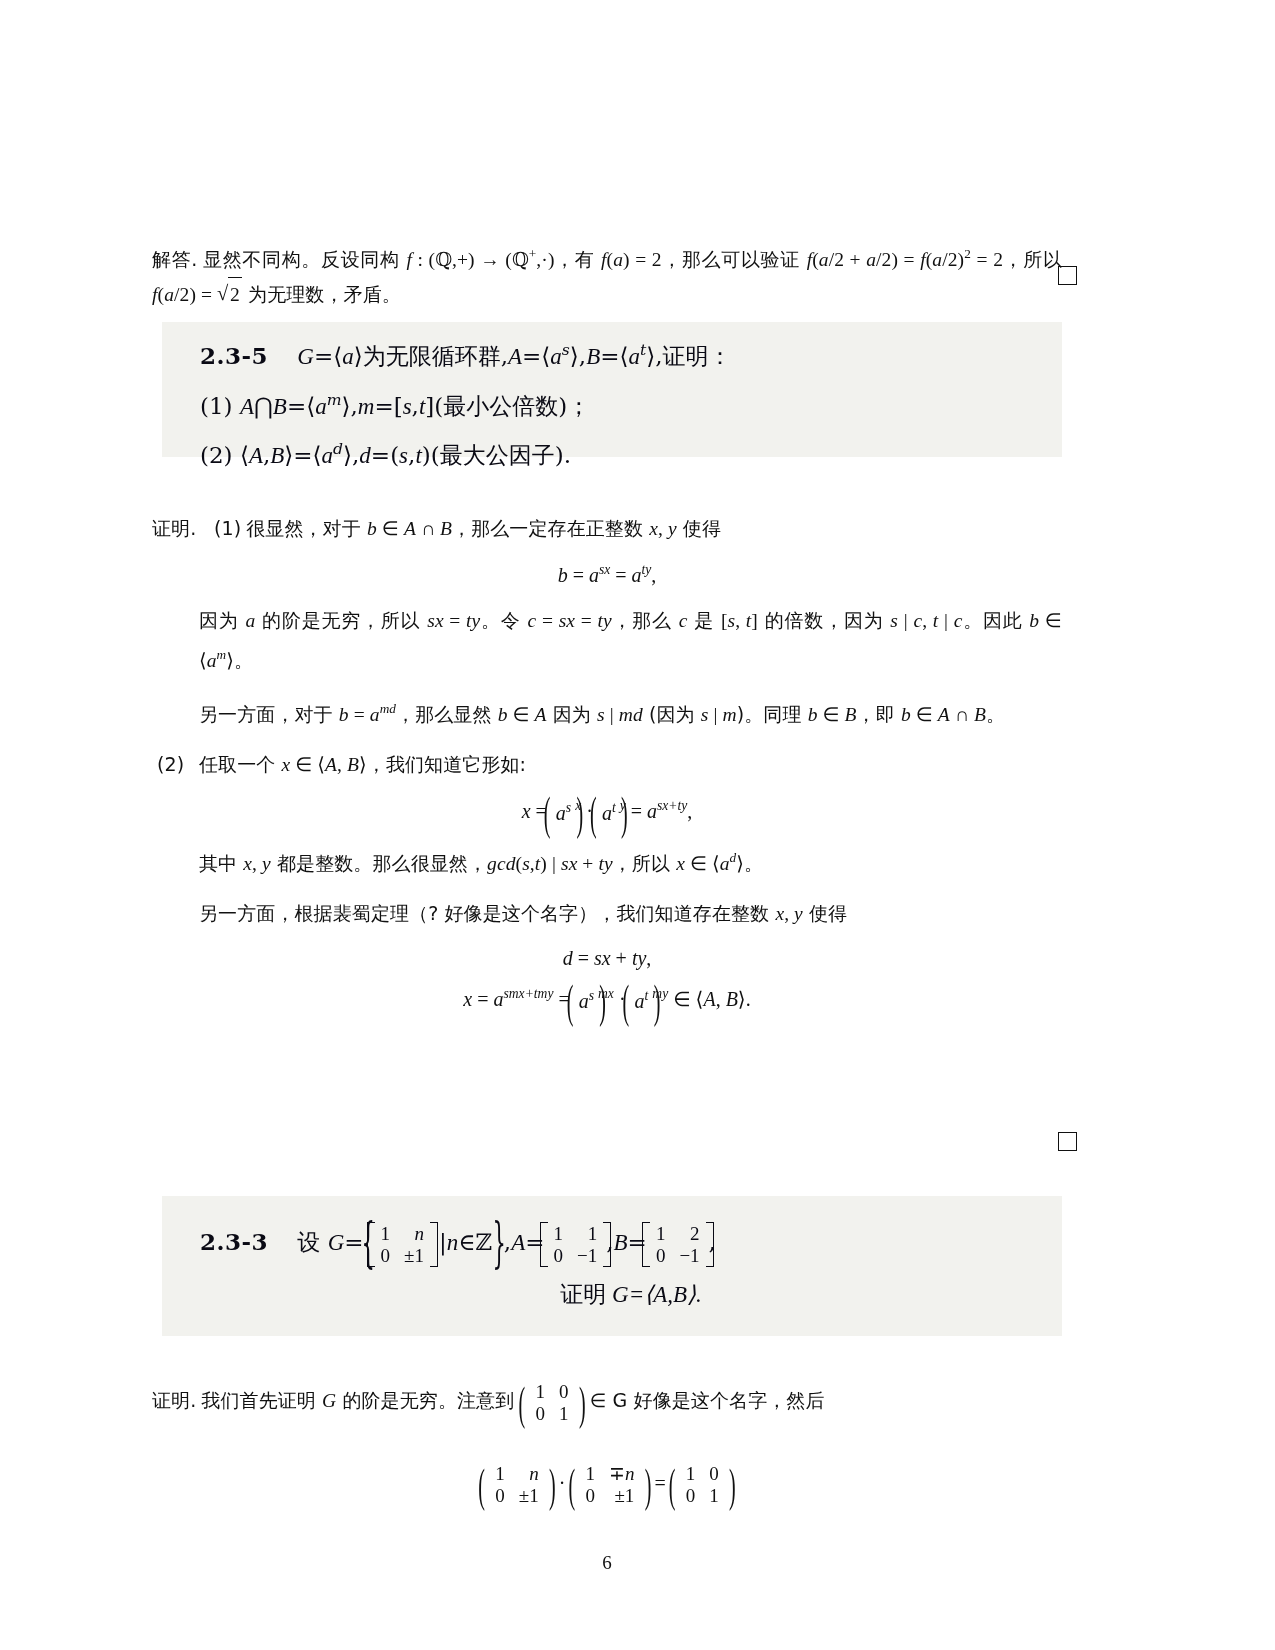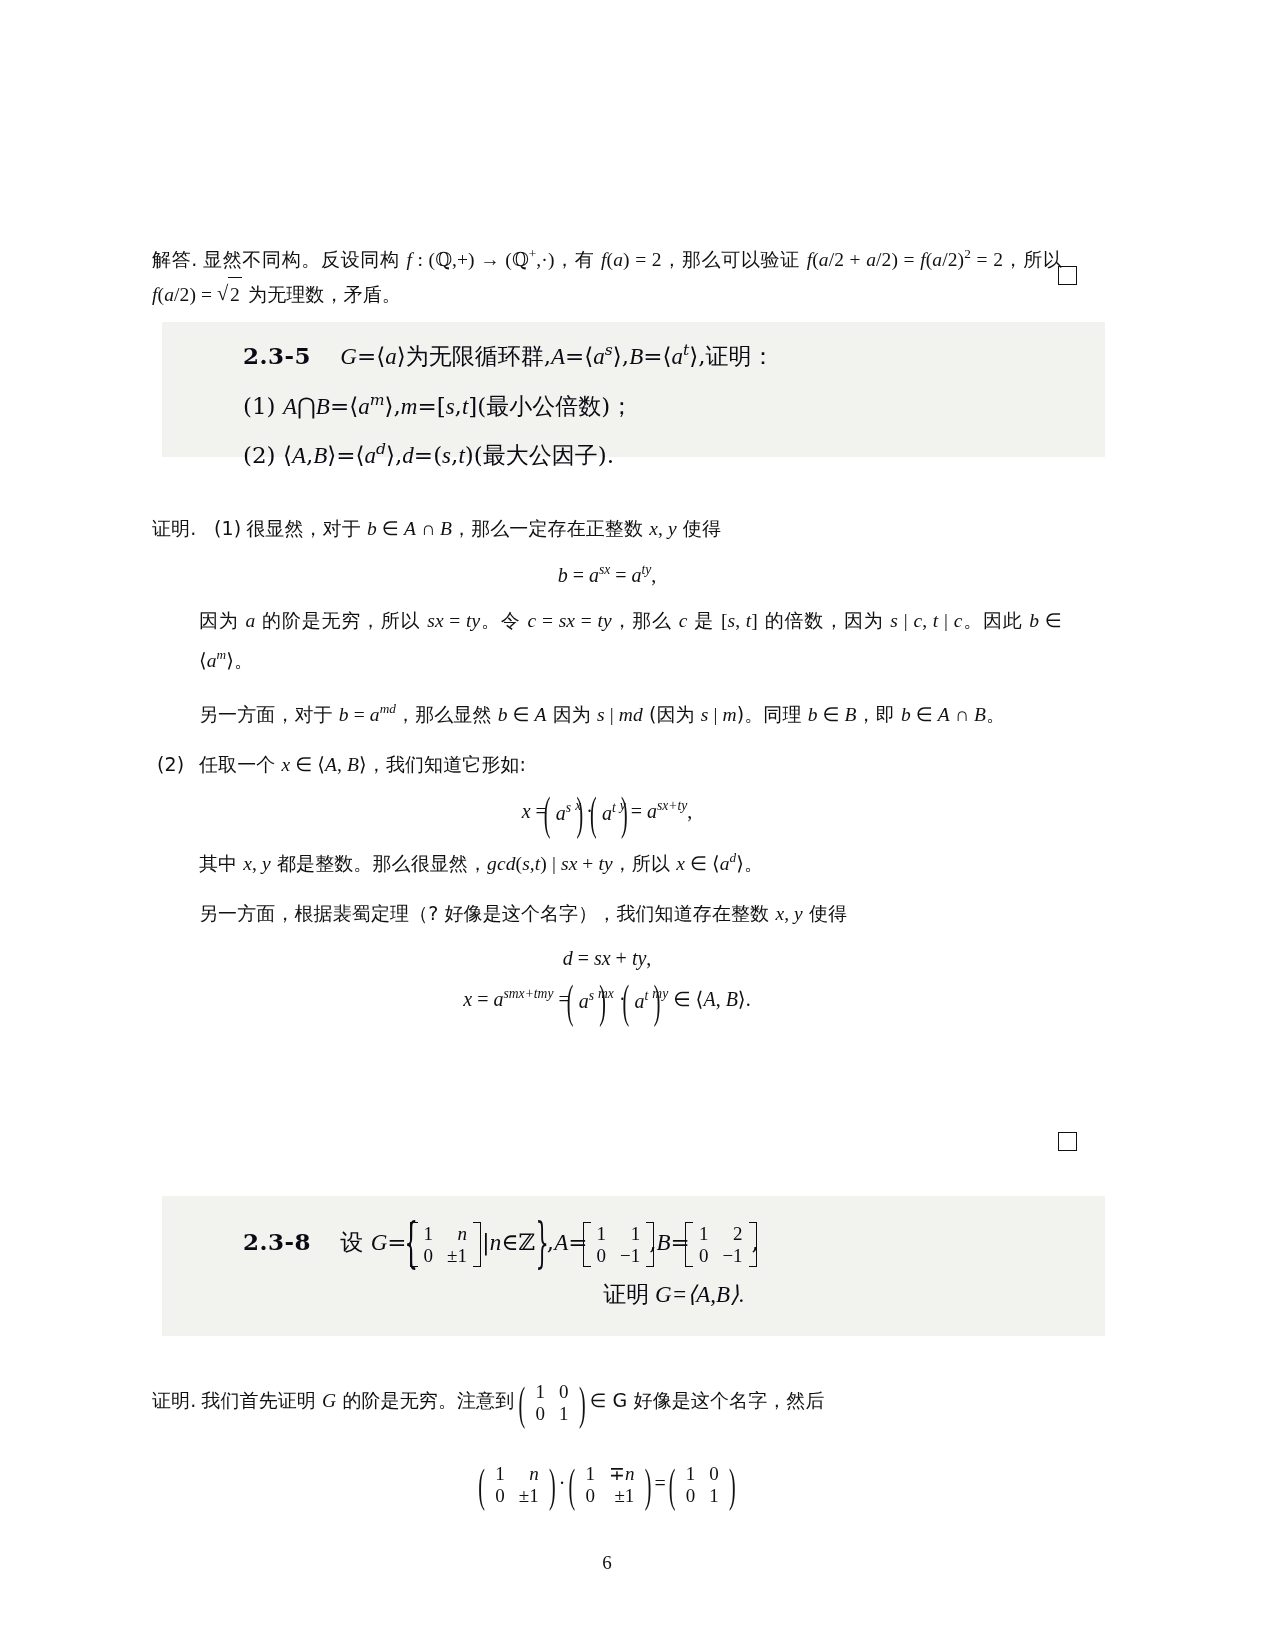--- a/index.html
+++ b/index.html
@@ -40,21 +40,20 @@
 
   
   #sol-1 { position:absolute; left:0; top:222px; width:940px; }
 
   
   .scanbox {
     position:absolute;
     background:#f2f2ee;
     color:#0a0a14;
     font-family:"DejaVu Serif", serif;
-    padding-left:43px;
   }
   #prob-235 { left:25px; top:322px; width:900px; height:135px; }
   #prob-236 { left:25px; top:1196px; width:900px; height:140px; }
   .scanline { font-size:23px; line-height:43px; white-space:nowrap; }
   .pnum { font-weight:bold; font-family:"DejaVu Serif", serif; letter-spacing:0.5px; }
 
   
   .mat { display:inline-grid; grid-template-columns:auto auto; gap:0 14px;
          vertical-align:middle; font-size:19px; line-height:22px; text-align:right;
          padding:0 5px; position:relative; }
@@ -190,21 +189,21 @@
 
   </div>
 
   <div id="qed-2">
     <span class="qed qed-right"></span>
   </div>
 
   <div id="prob-236" class="scanbox">
     <div style="padding:24px 0 0 38px;">
       <div class="scanline">
-        <span class="pnum">2.3-8</span>&nbsp;&nbsp;&nbsp;&nbsp;<span>设 </span><span class="mi">G</span>=<span class="cbrk"><span class="brk"><span class="mat">
+        <span class="pnum">2.3-3</span>&nbsp;&nbsp;&nbsp;&nbsp;<span>设 </span><span class="mi">G</span>=<span class="cbrk"><span class="brk"><span class="mat">
                 <span class="mn">1</span>
                 <span class="mi">n</span>
                 <span class="mn">0</span>
                 <span class="mn">±1</span>
               </span></span><span style="padding-left:10px;">|</span><span class="mi">n</span>∈<span class="bb">ℤ</span></span><span>,</span><span class="mi">A</span>=<span class="brk" style="margin:0 4px;"><span class="mat">
               <span class="mn">1</span>
               <span class="mn">1</span>
               <span class="mn">0</span>
               <span class="mn">−1</span>
             </span></span><span>,</span><span class="mi">B</span>=<span class="brk" style="margin:0 4px;"><span class="mat">

